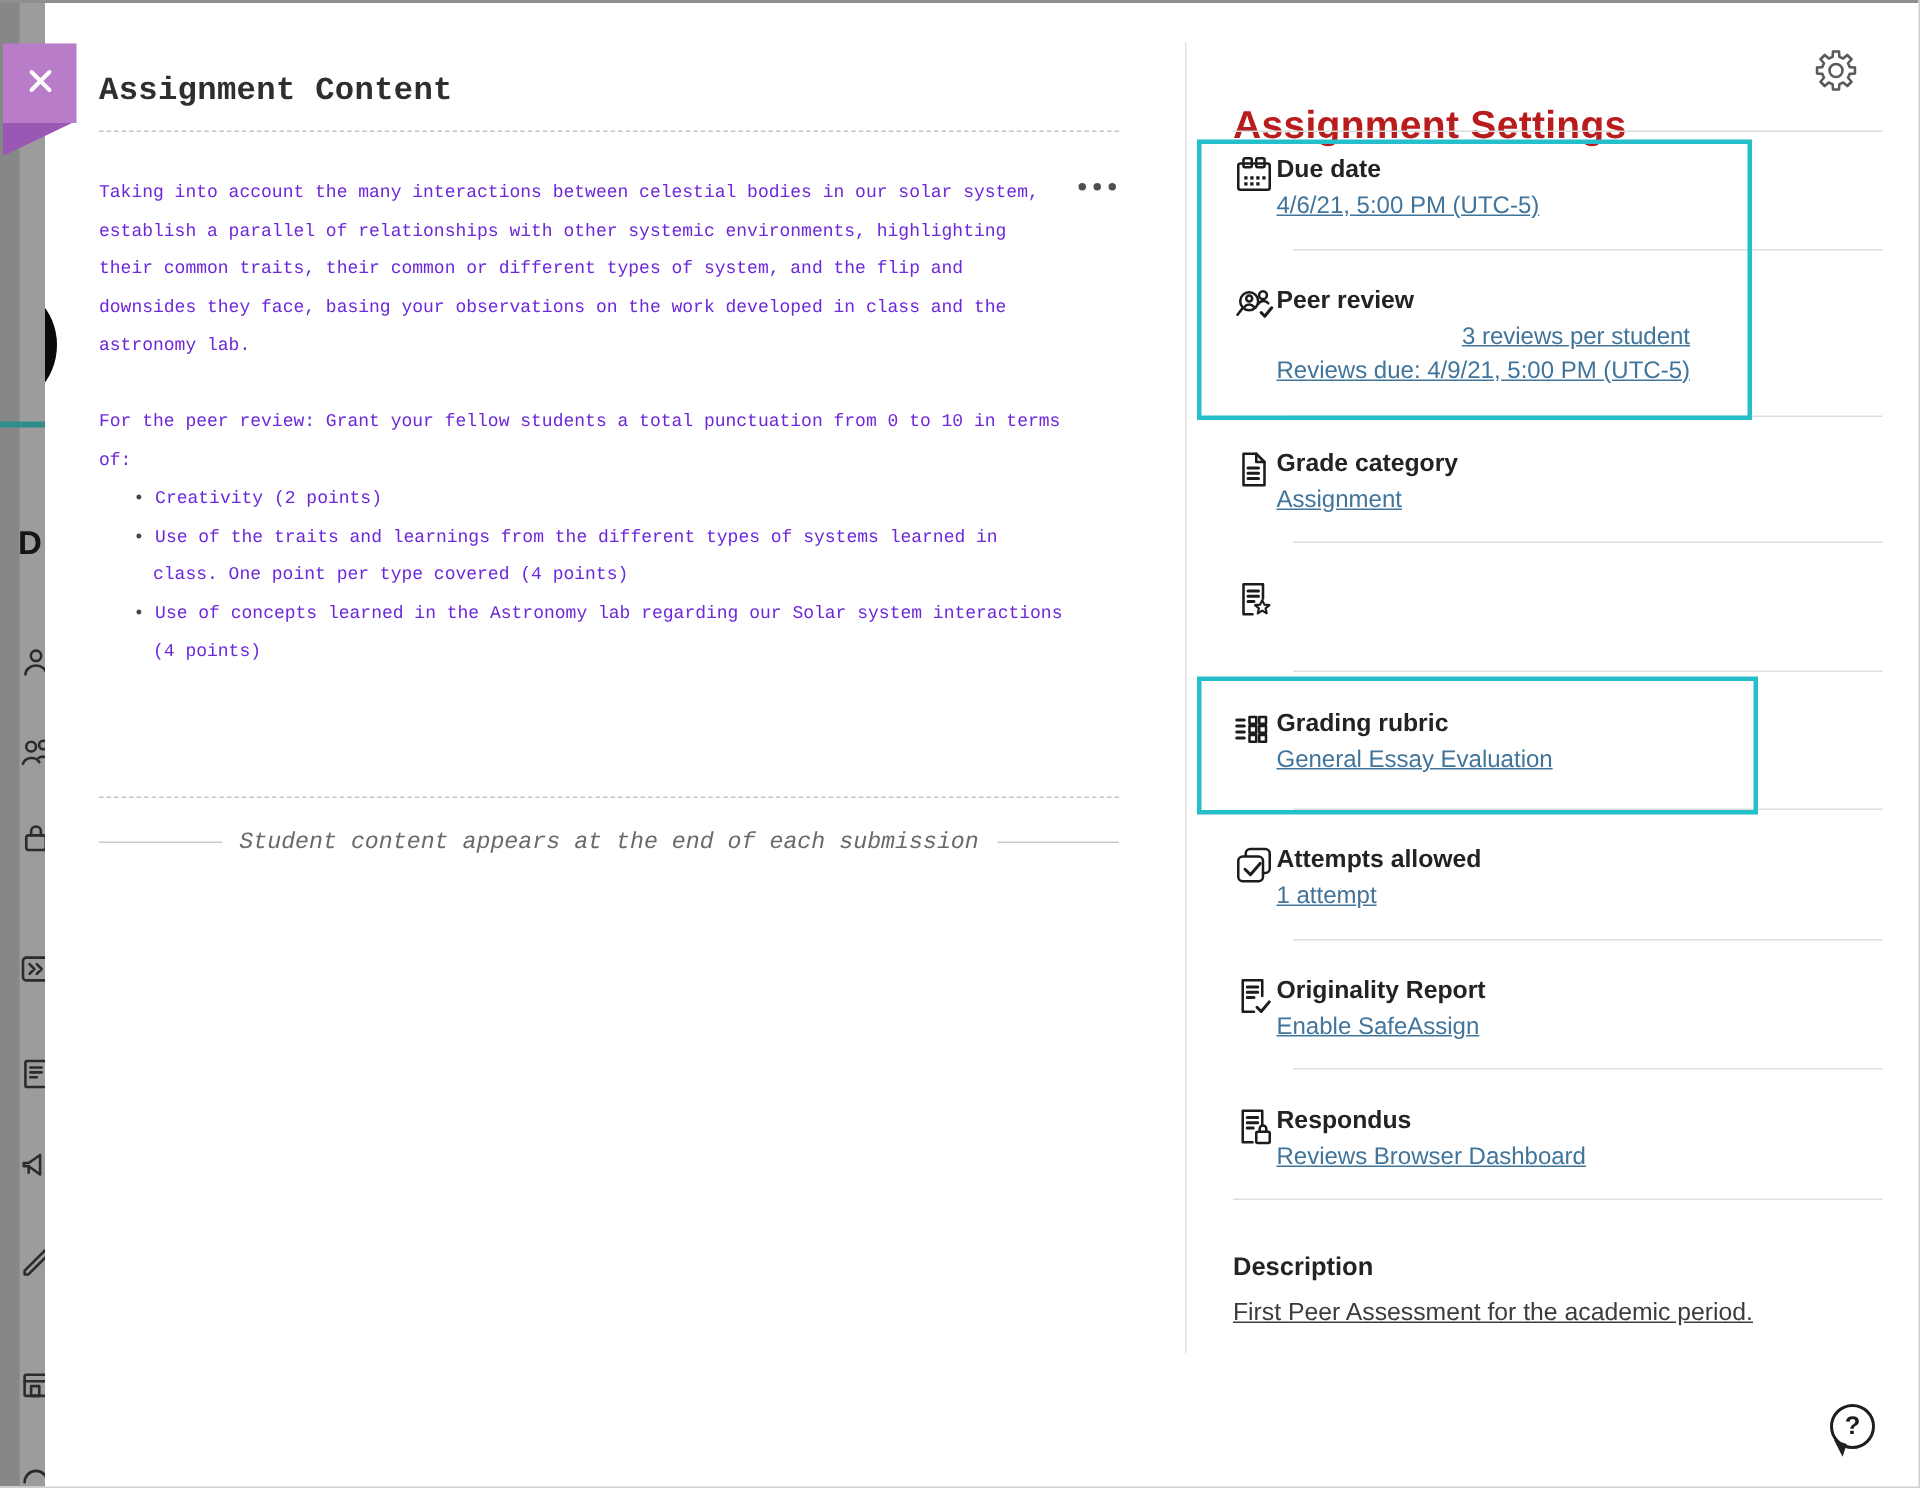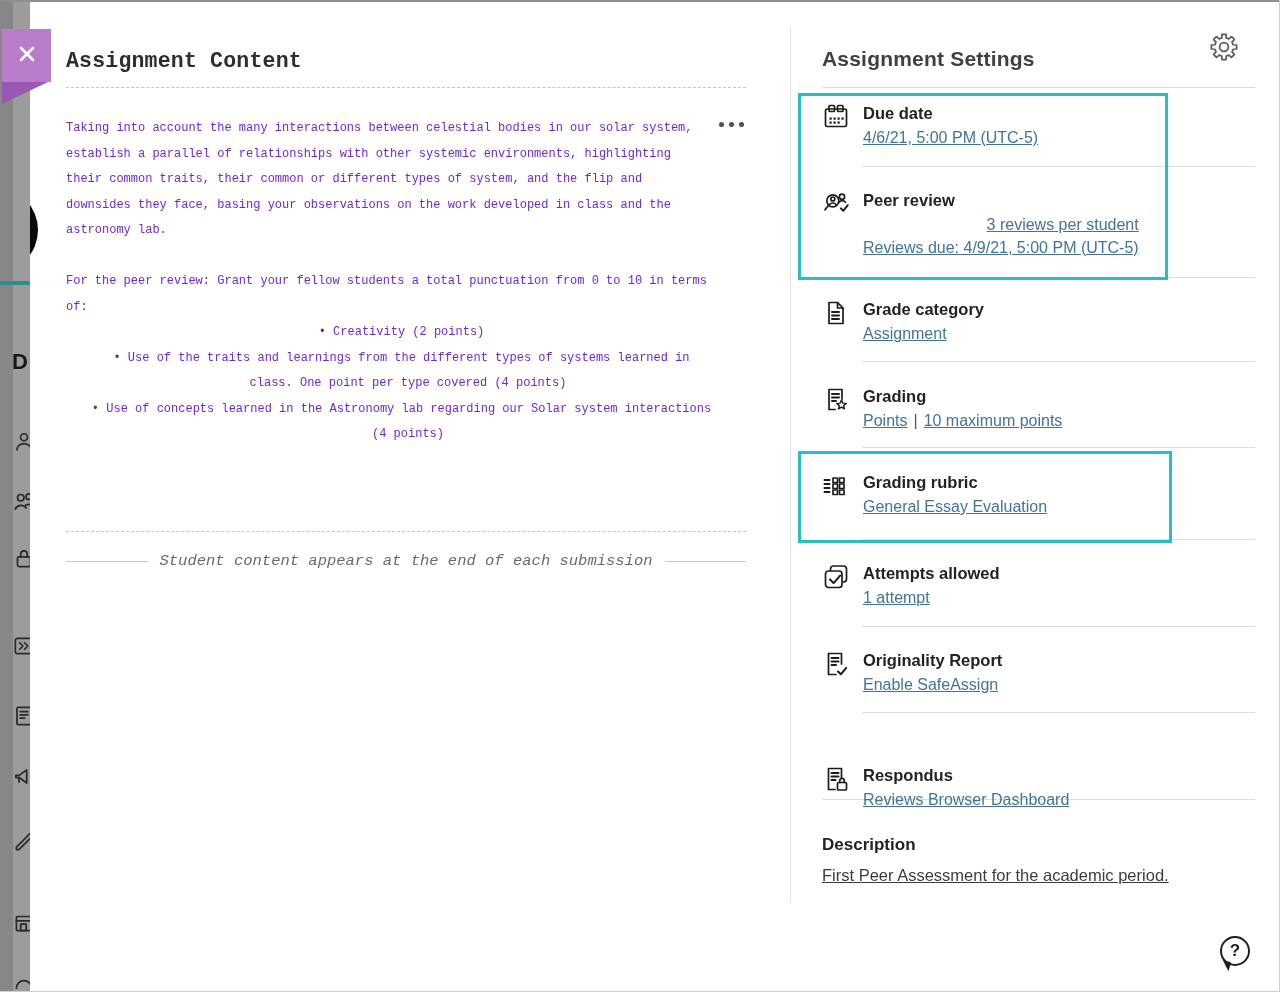--- a/index.html
+++ b/index.html
@@ -31,39 +31,39 @@
   .content-title{position:absolute;left:36px;top:35px;font-size:21.5px;font-weight:600;color:#2e2e2e;letter-spacing:.2px;}
   .dash-div{position:absolute;left:36px;width:680px;border-top:1px dashed #c4c4c4;height:0;}
   .dd1{top:87px;} .dd2{top:531px;}
   .more-btn{position:absolute;left:676px;top:110px;width:50px;height:28px;background:none;border:0;
     display:flex;align-items:center;justify-content:center;gap:5px;cursor:pointer;}
   .more-btn i{width:5px;height:5px;border-radius:50%;background:#4f4f4f;display:block;}
   .body-text{position:absolute;left:36px;top:116px;width:648px;font-size:12px;line-height:25.5px;color:#6d28d9;}
   .body-text p{margin:0 0 25.5px 0;}
   .body-text p.tight{margin-bottom:0;}
   .body-text ul{list-style:none;margin:0;padding:0;}
-  .body-text li{margin-left:36px;text-indent:-13px;text-align:center;}
+  .body-text li{margin-left:36px;text-indent:-13px;}
   .body-text li::before{content:"\2022\00a0";color:#454545;}
   .footnote-row{position:absolute;left:36px;top:552px;width:680px;display:flex;align-items:center;gap:12px;}
   .footnote-row .rule{flex:1;border-top:1px solid #c9c9c9;height:0;}
   .footnote-row .fn-text{font-style:italic;font-size:15.5px;color:#6a6a6a;white-space:nowrap;}
 
   
   .settings-panel{position:absolute;left:790px;top:0;width:490px;bottom:0;}
   .v-div{position:absolute;left:0;top:28px;height:874px;width:1px;background:#e3e3e3;}
-  .settings-title{position:absolute;left:32px;top:30px;font-size:21px;font-weight:600;color:#404040;letter-spacing:.2px;}
+  .settings-title{position:absolute;left:32px;top:46px;font-size:26px;font-weight:600;color:#b91c1c;letter-spacing:.2px;}
   .gear-btn{position:absolute;left:416px;top:30px;width:36px;height:36px;background:none;border:0;cursor:pointer;padding:0;}
   .gear-btn svg{width:32px;height:32px;stroke:#5a5a5a;fill:none;stroke-width:1.5;stroke-linejoin:round;}
   .h-div{position:absolute;left:32px;right:25px;top:87px;border-top:1px solid #dcdcdc;height:0;}
   .sep{position:absolute;left:72px;right:25px;border-top:1px solid #dedede;height:0;z-index:1;}
   .sep-full{left:32px;}
   .hl-box{position:absolute;border:3px solid #25bfcc;z-index:5;pointer-events:none;background:transparent;}
   .hl1{left:8px;top:93px;width:364px;height:181px;}
   .hl2{left:8px;top:451px;width:368px;height:86px;}
-  .s-item{position:absolute;left:32px;display:flex;gap:13px;align-items:flex-start;z-index:2;}
+  .s-item{position:absolute;left:32px;display:flex;gap:1px;align-items:flex-start;z-index:2;}
   .s-item .s-icon{width:28px;height:28px;margin-top:1px;flex:0 0 auto;}
   .s-item .s-icon svg{width:28px;height:28px;stroke:#1c1c1c;fill:none;stroke-width:1.7;stroke-linecap:round;stroke-linejoin:round;}
   .s-label{font-size:16.5px;font-weight:700;color:#232323;line-height:23px;}
   .s-links{margin-top:2px;font-size:16px;line-height:22.5px;}
   a.link{color:#41749b;text-decoration:underline;cursor:pointer;display:inline-block;}
   .s-links .blk{display:block;text-align:right;}
   .pipe{color:#555;margin:0 6px;}
   .desc-label{position:absolute;left:32px;top:835px;font-size:17px;font-weight:700;color:#232323;}
   .desc-link{position:absolute;left:32px;top:866px;font-size:16.5px;color:#3c3c3c;text-decoration:underline;cursor:pointer;}
   .help-btn{position:absolute;left:430px;top:936px;width:30px;height:30px;border:2.2px solid #1f1f1f;border-radius:50%;
@@ -226,26 +226,20 @@
       <div class="s-links"><a class="link">Assignment</a></div>
     </div>
   </div>
 
   <div class="s-item" style="top:385px">
     <span class="s-icon"><svg viewBox="0 0 28 28">
           <path d="M20 13 V3.5 H7 V23.5 H13"></path>
           <path d="M10 8 h7 M10 11.5 h7 M10 15 h4" stroke-width="2"></path>
           <polygon points="19.5,14 20.9,17.1 24.3,17.4 21.7,19.6 22.5,22.9 19.5,21.1 16.5,22.9 17.3,19.6 14.7,17.4 18.1,17.1" stroke-width="1.4"></polygon>
         </svg></span>
-    <div class="txt">
-      <div class="s-label">Grading</div>
-      <div class="s-links">
-        <a class="link">Points</a><span class="pipe">|</span><a class="link">10 maximum points</a>
-      </div>
-    </div>
   </div>
 
   <div class="s-item" style="top:471px">
     <span class="s-icon"><svg viewBox="0 0 28 28">
           <path d="M2.5 8 h5 M2.5 12 h5 M2.5 16 h5 M2.5 20 h5" stroke-width="2"></path>
           <rect x="11" y="6" width="4.5" height="4.5"></rect>
           <rect x="17.5" y="6" width="4.5" height="4.5"></rect>
           <rect x="11" y="12" width="4.5" height="4.5"></rect>
           <rect x="17.5" y="12" width="4.5" height="4.5"></rect>
           <rect x="11" y="18" width="4.5" height="4.5"></rect>
@@ -274,21 +268,21 @@
           <path d="M19.5 14 V3.5 H6.5 V24.5 H14"></path>
           <path d="M9.5 8 h7 M9.5 11.5 h7 M9.5 15 h4.5" stroke-width="2"></path>
           <path d="M16 21.5 l2.8 2.8 l5.4 -6.4" stroke-width="2"></path>
         </svg></span>
     <div class="txt">
       <div class="s-label">Originality Report</div>
       <div class="s-links"><a class="link">Enable SafeAssign</a></div>
     </div>
   </div>
 
-  <div class="s-item" style="top:764px">
+  <div class="s-item" style="top:736px">
     <span class="s-icon"><svg viewBox="0 0 28 28">
           <path d="M19.5 13 V3.5 H6.5 V24.5 H13"></path>
           <path d="M9.5 8 h7 M9.5 11.5 h7 M9.5 15 h4" stroke-width="2"></path>
           <rect x="15.5" y="17.5" width="9" height="7.5" rx="1"></rect>
           <path d="M17.8 17.5 v-2 a2.2 2.2 0 0 1 4.4 0 v2"></path>
         </svg></span>
     <div class="txt">
       <div class="s-label">Respondus</div>
       <div class="s-links"><a class="link">Reviews Browser Dashboard</a></div>
     </div>

